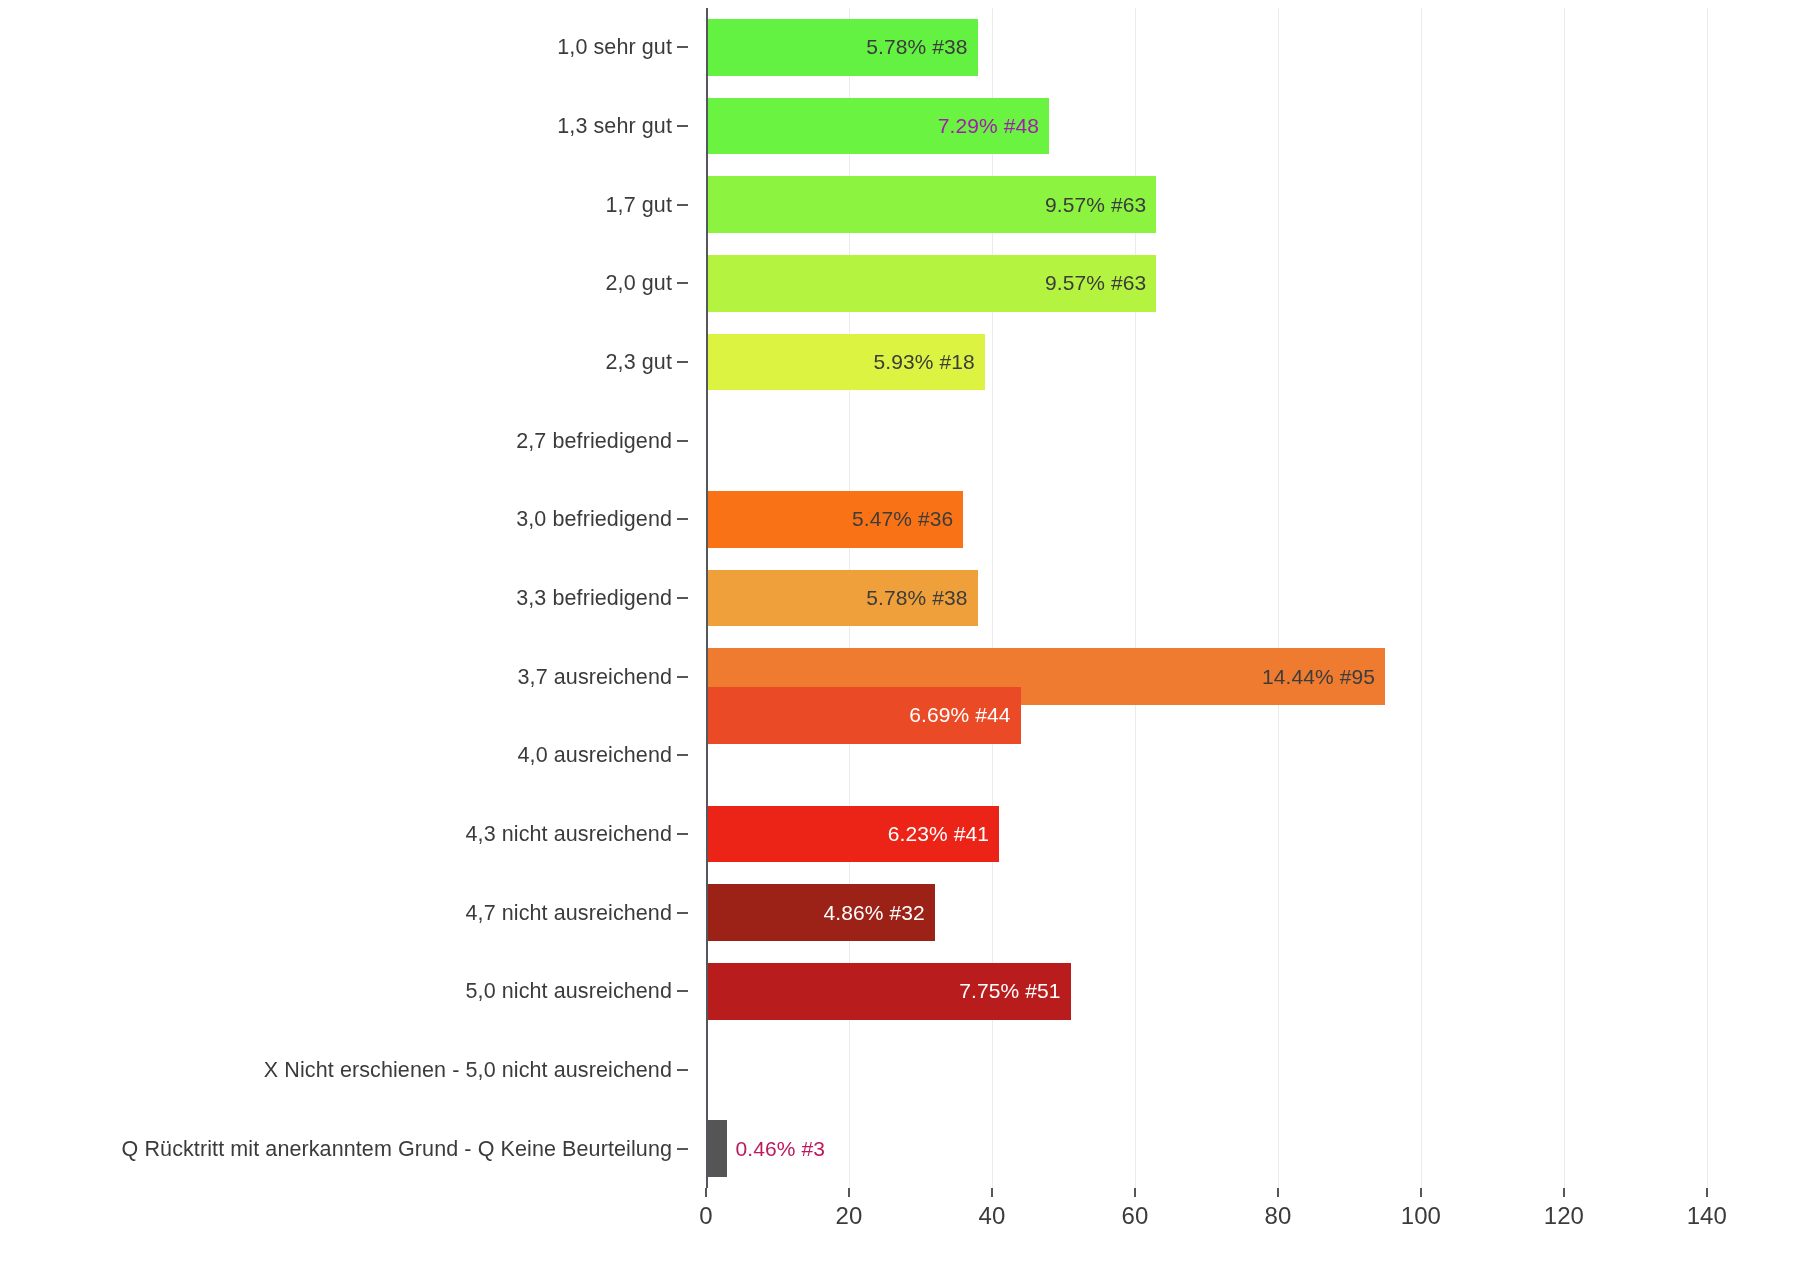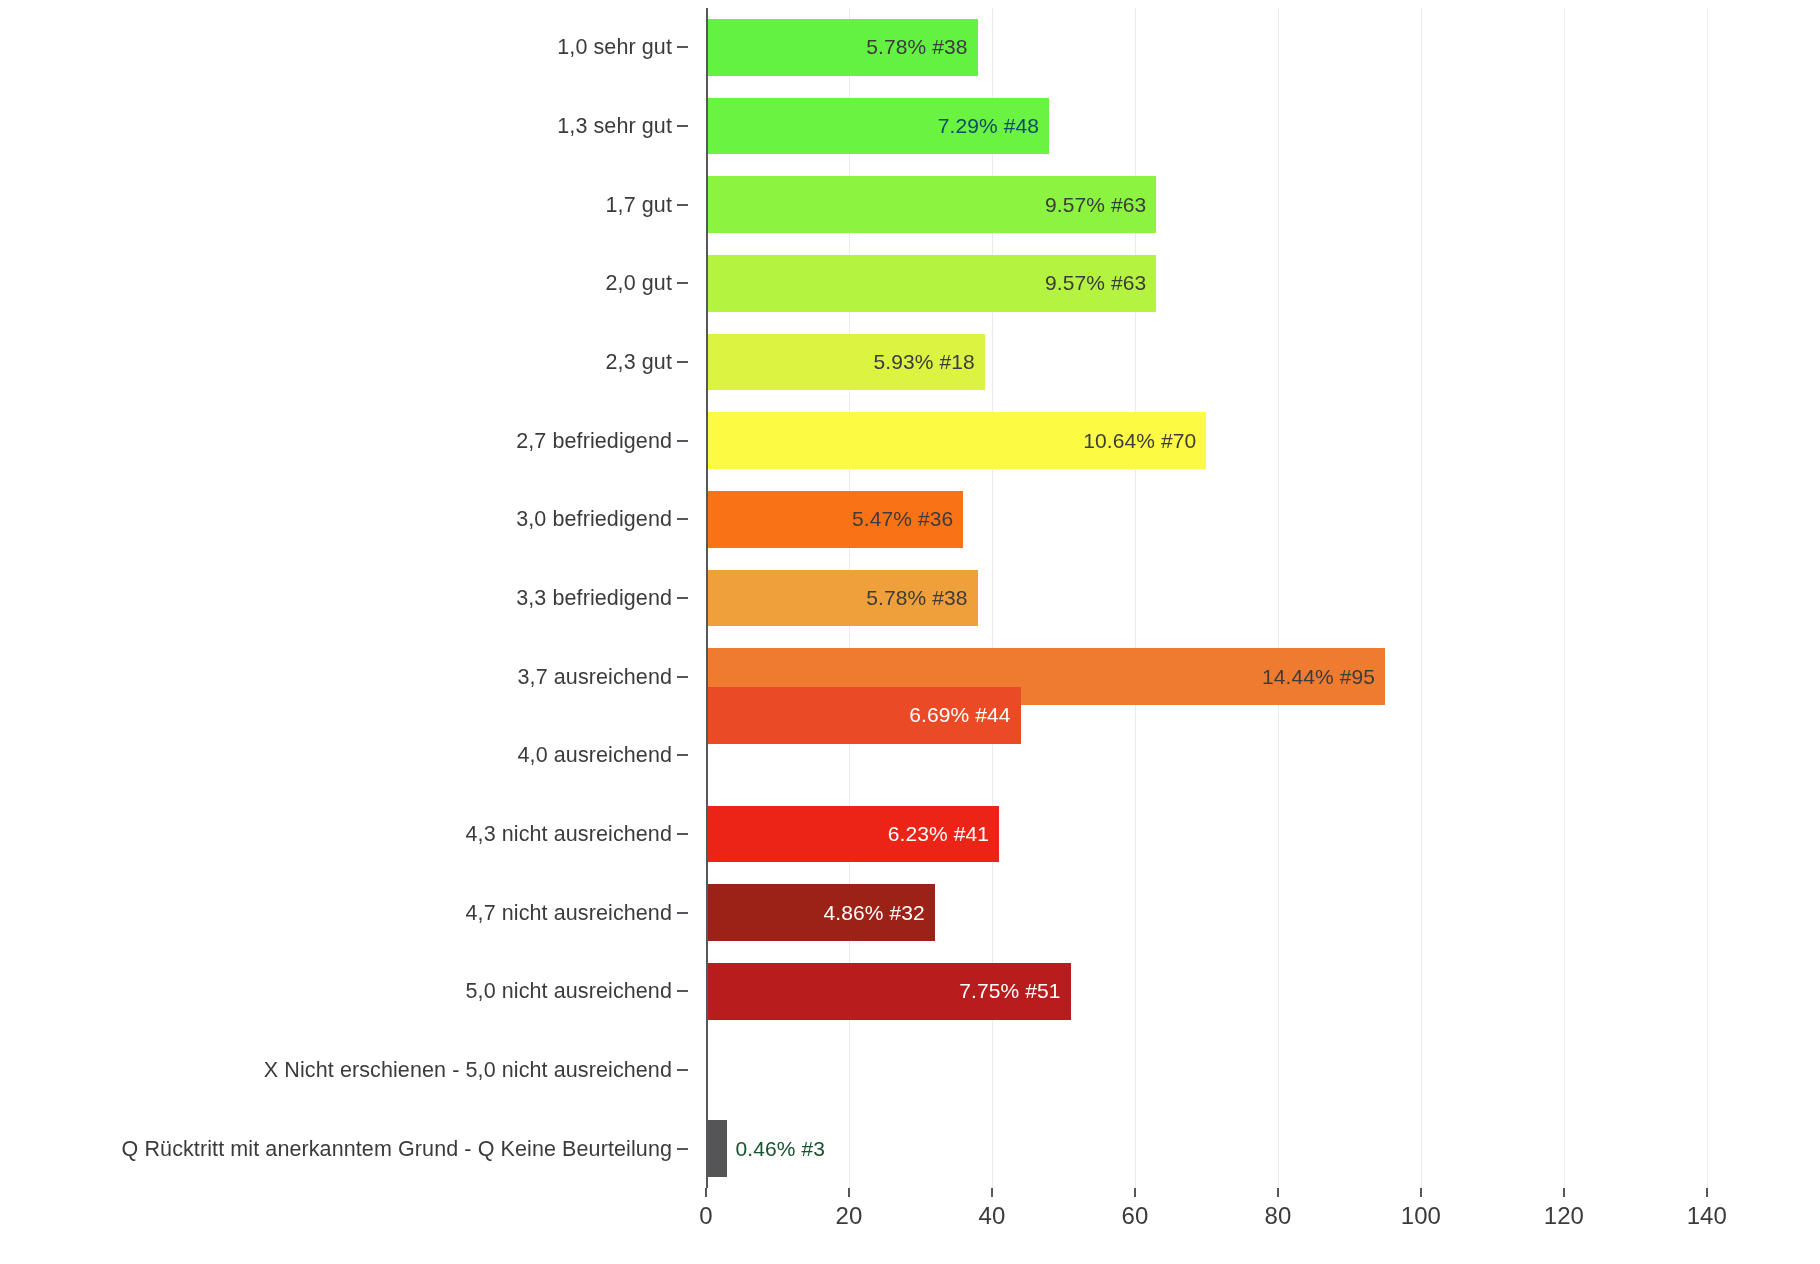--- a/index.html
+++ b/index.html
@@ -138,43 +138,38 @@
         <div class="gridline" style="left: 1000.81px;"></div>
       </div>
     <div class="rows">
         <div class="row" style="top: 11.0133px; height: 56.64px;">
           <div class="bar" style="width: 271.649px; background: rgb(99, 242, 65);">
             <span class="bar-label" style="color: rgb(60, 60, 60);">5.78% #38</span>
           </div>
         </div>
         <div class="row" style="top: 89.68px; height: 56.64px;">
           <div class="bar" style="width: 343.135px; background: rgb(106, 244, 65);">
-            <span class="bar-label" style="color: #0c4a6e;">7.29% #48</span>
+            <span class="bar-label" style="color: #a21caf;">7.29% #48</span>
           </div>
         </div>
         <div class="row" style="top: 168.347px; height: 56.64px;">
           <div class="bar" style="width: 450.365px; background: rgb(140, 244, 64);">
             <span class="bar-label" style="color: rgb(60, 60, 60);">9.57% #63</span>
           </div>
         </div>
         <div class="row" style="top: 247.013px; height: 56.64px;">
           <div class="bar" style="width: 450.365px; background: rgb(180, 244, 65);">
             <span class="bar-label" style="color: rgb(60, 60, 60);">9.57% #63</span>
           </div>
         </div>
         <div class="row" style="top: 325.68px; height: 56.64px;">
           <div class="bar" style="width: 278.797px; background: rgb(220, 244, 65);">
             <span class="bar-label" style="color: rgb(60, 60, 60);">5.93% #18</span>
           </div>
         </div>
-        <div class="row" style="top: 404.347px; height: 56.64px;">
-          <div class="bar" style="width: 500.405px; background: rgb(252, 250, 66);">
-            <span class="bar-label" style="color: rgb(60, 60, 60);">10.64% #70</span>
-          </div>
-        </div>
         <div class="row" style="top: 483.013px; height: 56.64px;">
           <div class="bar" style="width: 257.351px; background: #f97316;">
             <span class="bar-label" style="color: rgb(60, 60, 60);">5.47% #36</span>
           </div>
         </div>
         <div class="row" style="top: 561.68px; height: 56.64px;">
           <div class="bar" style="width: 271.649px; background: rgb(240, 160, 58);">
             <span class="bar-label" style="color: rgb(60, 60, 60);">5.78% #38</span>
           </div>
         </div>
@@ -198,21 +193,21 @@
             <span class="bar-label" style="color: rgb(255, 255, 255);">4.86% #32</span>
           </div>
         </div>
         <div class="row" style="top: 955.013px; height: 56.64px;">
           <div class="bar" style="width: 364.581px; background: #b91c1c;">
             <span class="bar-label" style="color: rgb(255, 255, 255);">7.75% #51</span>
           </div>
         </div>
         <div class="row" style="top: 1112.35px; height: 56.64px;">
           <div class="bar" style="width: 21.4459px; background: rgb(85, 85, 85);"></div>
-          <span class="bar-label outside" style="color: #14532d;">0.46% #3</span>
+          <span class="bar-label outside" style="color: #be185d;">0.46% #3</span>
         </div>
       </div>
     <div class="axisline"></div>
   </div>
 
   <div class="xaxis">
       <div class="xtick" style="left: 0px;"></div>
       <div class="xticklabel" style="left: 0px;">0</div>
       <div class="xtick" style="left: 142.973px;"></div>
       <div class="xticklabel" style="left: 142.973px;">20</div>

